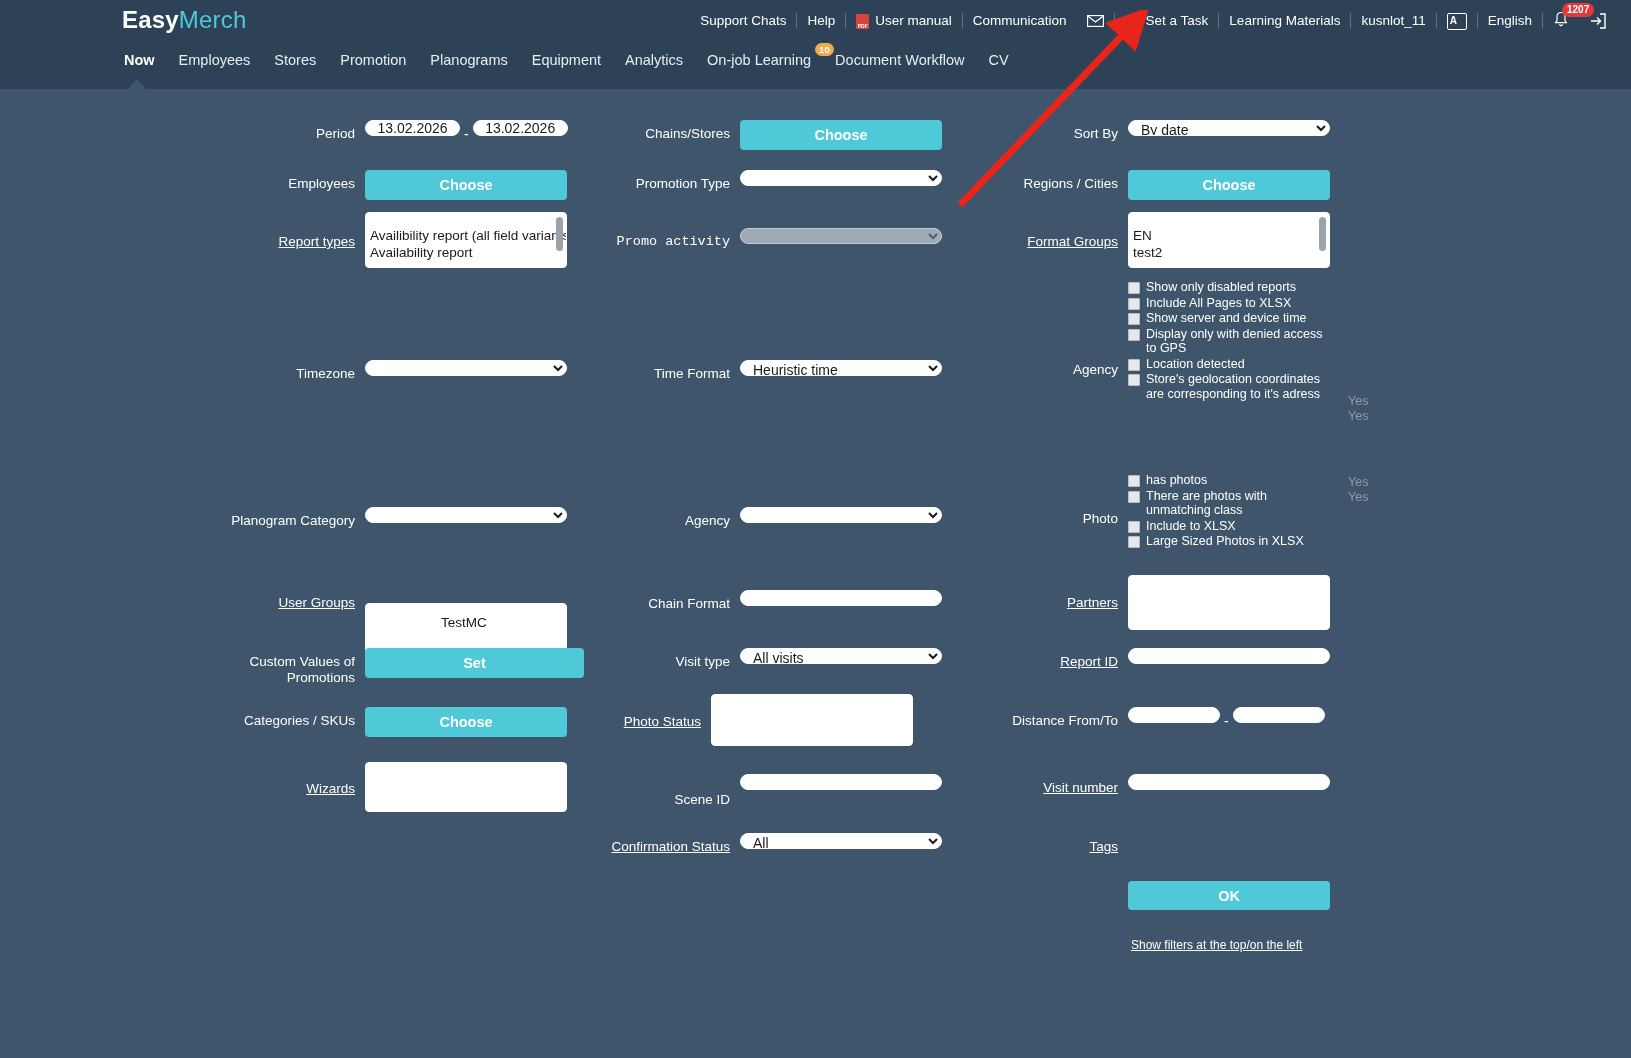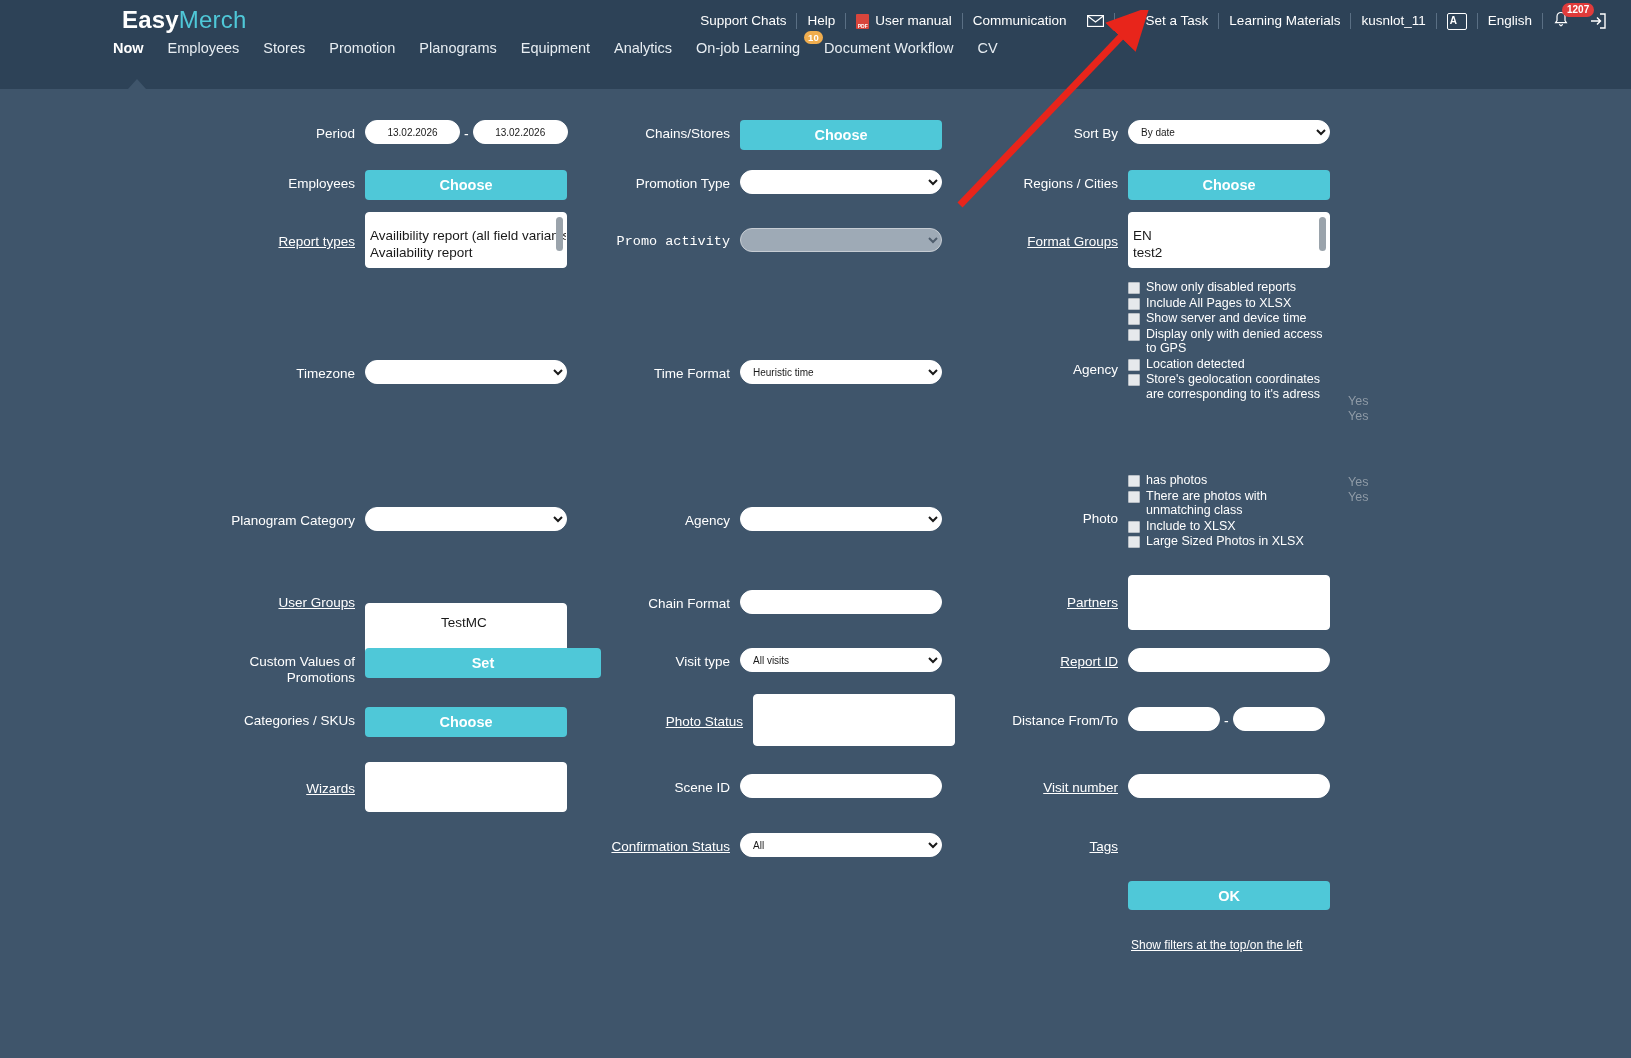--- a/index.html
+++ b/index.html
@@ -61,22 +61,22 @@
   }
   .bell-wrap { position: relative; display:inline-block; }
   .badge-count {
     position:absolute; left:9px; top:-8px;
     background:#e03b3b; color:#fff; font-size:10px; font-weight:bold;
     border-radius:9px; padding:1px 5px; line-height:12px;
   }
   .logout-icon { display:inline-block; width:18px; height:18px; }
 
   #mainnav {
-    position: absolute; left: 101px; top: 40px;
-    display: flex; align-items: flex-start; height: 28px;
+    position: absolute; left: 112px; top: 40px;
+    display: flex; align-items: flex-end; height: 28px;
     font-size: 14.5px; color: #e7edf2; white-space: nowrap;
   }
   #mainnav .navitem { padding: 0 12px; cursor:pointer; position: relative; }
   #mainnav .navitem.active { color:#ffffff; font-weight:bold; }
   .nav-badge {
     position:absolute; left:-8px; top:-9px;
     background:#f0ad4e; color:#ffffff; font-size:9.5px; font-weight:bold;
     border-radius:9px; padding:1px 4px; line-height:11px;
   }
   #nav-caret {
@@ -87,22 +87,22 @@
 
   
   .form-row { position:absolute; display:flex; align-items:flex-start; }
   .lbl {
     color:#ffffff; font-size:13.5px; text-align:right;
     line-height:16px; padding-top:6px;
   }
   .lbl.link { text-decoration: underline; cursor:pointer; }
   .ctl { margin-left: 10px; }
   input.txt, select.sel {
-    height: 24px; border:1px solid #ffffff; border-radius:12px;
-    background:#ffffff; color:#1a1a1a; font-size:10px;
+    height: 16px; border:1px solid #ffffff; border-radius:12px;
+    background:#ffffff; color:#1a1a1a; font-size:14px;
     font-family:"Liberation Sans", sans-serif; padding: 0 8px;
     outline:none;
   }
   select.sel { padding-right: 20px; }
   select.sel.disabled { background:#c7ced6; color:#55616e; }
   .btn {
     height:30px; border:none; border-radius:4px; background:#4fc8d8;
     color:#ffffff; font-size:14.5px; font-weight:bold; cursor:pointer;
     font-family:"Liberation Sans", sans-serif;
   }
@@ -269,21 +269,21 @@
     <div class="listbox ctl" style="width:202px; height:55px; padding-top:0;margin-top:28px;">
       <div class="opt center">TestMC</div>
     </div>
   </div>
 
   <div class="form-row" style="left:180px; top:648px;">
     <div class="lbl" style="width:175px;">
       <span>Custom Values of</span><br>
       <span>Promotions</span>
     </div>
-    <button class="btn ctl" style="width:236px;">Set</button>
+    <button class="btn ctl" style="width:219px;">Set</button>
   </div>
 
   <div class="form-row" style="left:180px; top:707px;">
     <div class="lbl" style="width:175px;">Categories / SKUs</div>
     <button class="btn ctl" style="width:202px;">Choose</button>
   </div>
 
   <div class="form-row" style="left:180px; top:762px;">
     <div class="lbl link" style="width:175px; padding-top:19px;">Wizards</div>
     <div class="listbox ctl" style="width:202px; height:50px;"></div>
@@ -317,27 +317,27 @@
   <div class="form-row" style="left:565px; top:590px;">
     <div class="lbl" style="width:165px;">Chain Format</div>
     <input class="txt ctl" style="width: 202px;" value="">
   </div>
 
   <div class="form-row" style="left:565px; top:648px;">
     <div class="lbl" style="width:165px;">Visit type</div>
     <select class="sel ctl" style="width:202px;"><option>All visits</option></select>
   </div>
 
-  <div class="form-row" style="left:578px; top:694px;">
+  <div class="form-row" style="left:536px; top:694px;">
     <div class="lbl link" style="width:165px; padding-top:20px;">Photo Status</div>
     <div class="listbox ctl" style="width:202px; height:52px;"></div>
   </div>
 
   <div class="form-row" style="left:565px; top:774px;">
-    <div class="lbl" style="width:165px;">Scene ID</div>
+    <div class="lbl" style="width:165px;margin-top:12px;">Scene ID</div>
     <input class="txt ctl" style="width: 202px;" value="">
   </div>
 
   <div class="form-row" style="left:565px; top:833px;">
     <div class="lbl link" style="width:165px;text-align:right;">Confirmation Status</div>
     <select class="sel ctl" style="width:202px;"><option>All</option></select>
   </div>
 
   <div class="form-row" style="left:950px; top:120px;">
     <div class="lbl" style="width:168px;">Sort By</div>

